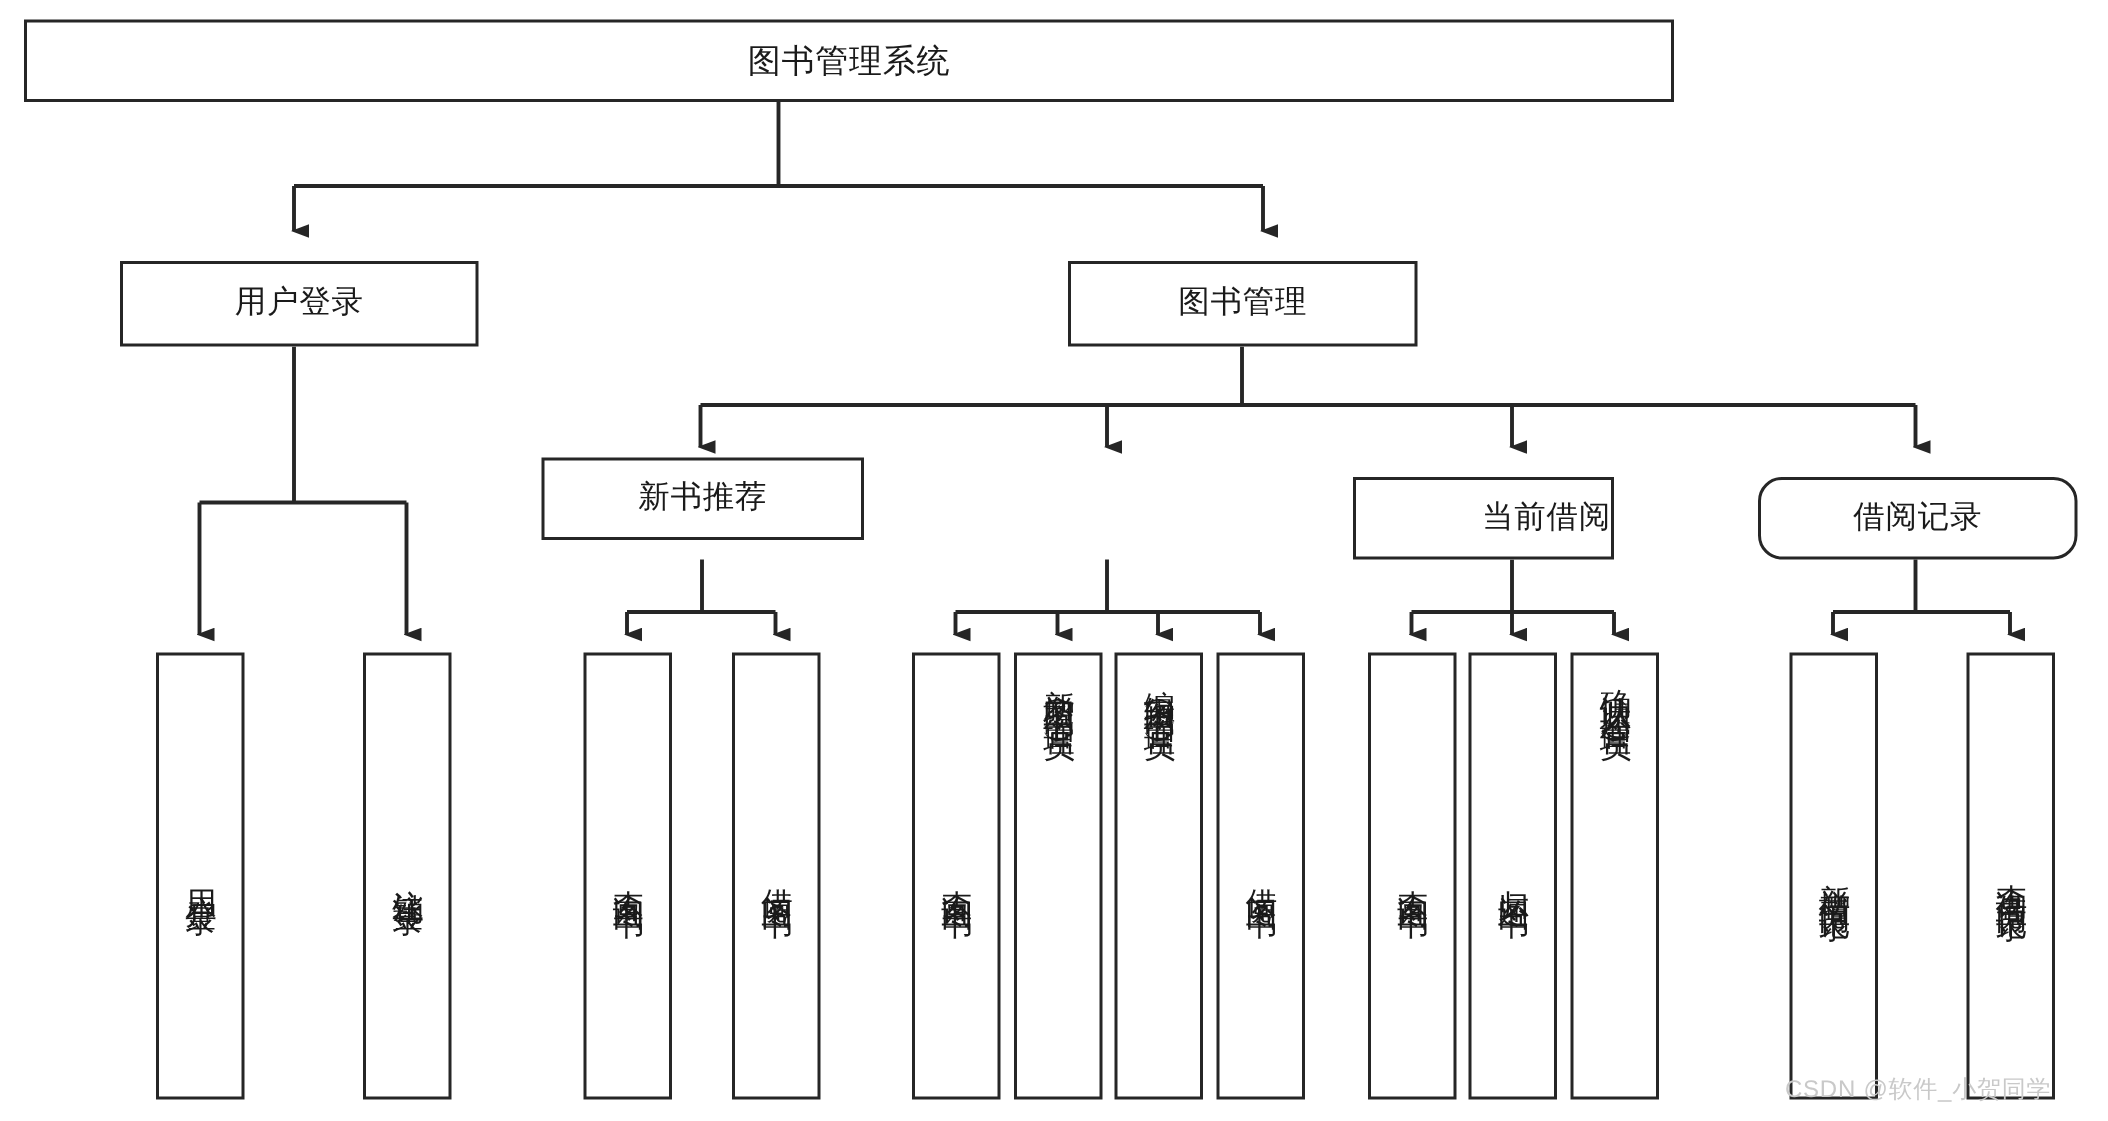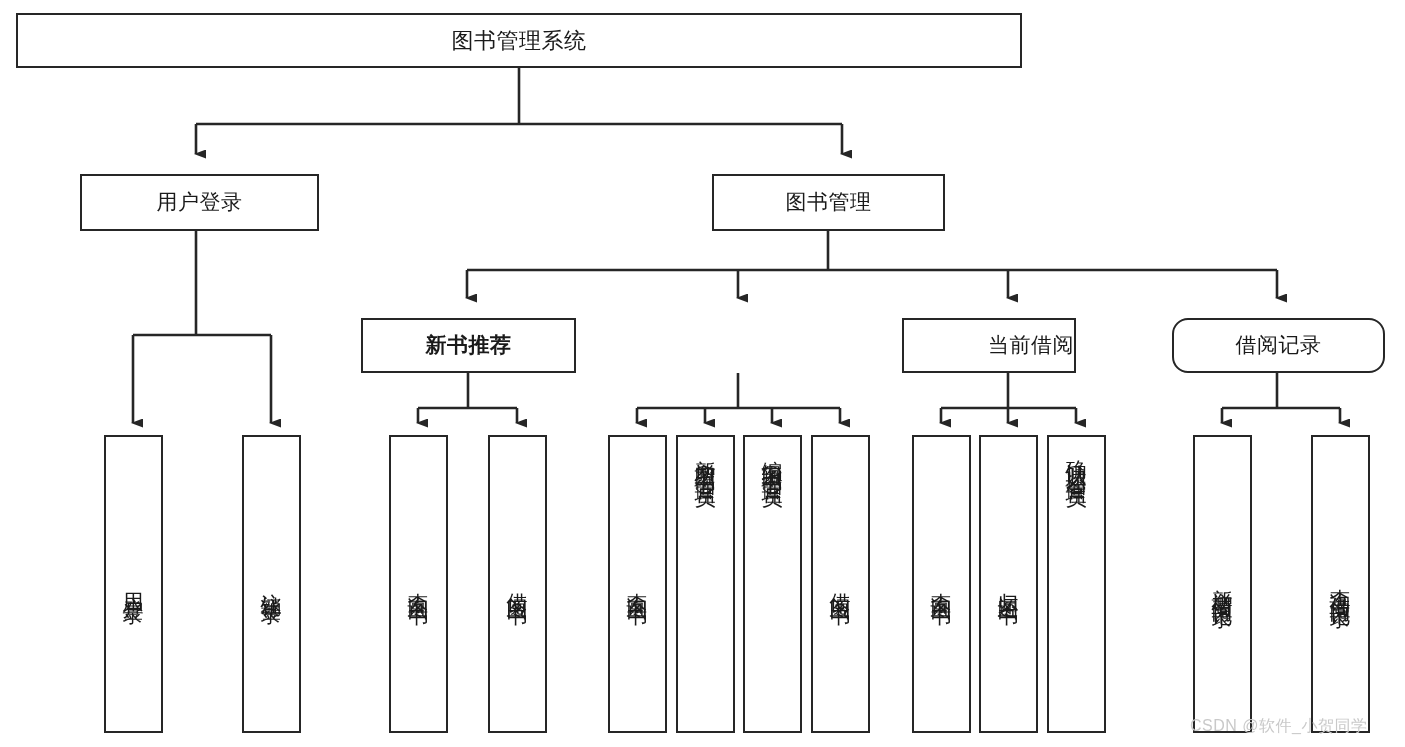--- a/index.html
+++ b/index.html
@@ -125,33 +125,33 @@
       <path d="M1008,408 L1008,423" marker-end="url(#arw)"></path>
       <path d="M1076,408 L1076,423" marker-end="url(#arw)"></path>
 
       <path d="M1277,373 L1277,408"></path>
       <path d="M1222,408 L1340,408"></path>
       <path d="M1222,408 L1222,423" marker-end="url(#arw)"></path>
       <path d="M1340,408 L1340,423" marker-end="url(#arw)"></path>
     </g>
   </svg>
 
-  <div class="node h-node" id="n-root" style="left:16px; top:13px; width:1006px; height:55px;">
+  <div class="node h-node" id="n-root" style="left:16px; top:13px; width:1100px; height:55px;">
     <span class="lbl">图书管理系统</span>
   </div>
 
   <div class="node h-node" style="left:80px; top:174px; width:239px; height:57px;">
     <span class="lbl">用户登录</span>
   </div>
 
   <div class="node h-node" style="left:712px; top:174px; width:233px; height:57px;">
     <span class="lbl">图书管理</span>
   </div>
 
-  <div class="node h-node" style="left:361px; top:318px; width:215px; height:55px;font-weight:bold;">
+  <div class="node h-node" style="left:361px; top:305px; width:215px; height:55px;">
     <span class="lbl">新书推荐</span>
   </div>
 
 
   <div class="node h-node" style="left:902px; top:318px; width:174px; height:55px;justify-content:flex-end;">
     <span class="lbl">当前借阅</span>
   </div>
 
   <div class="node h-node" style="left:1172px; top:318px; width:213px; height:55px;border-radius:16px;">
     <span class="lbl">借阅记录</span>

